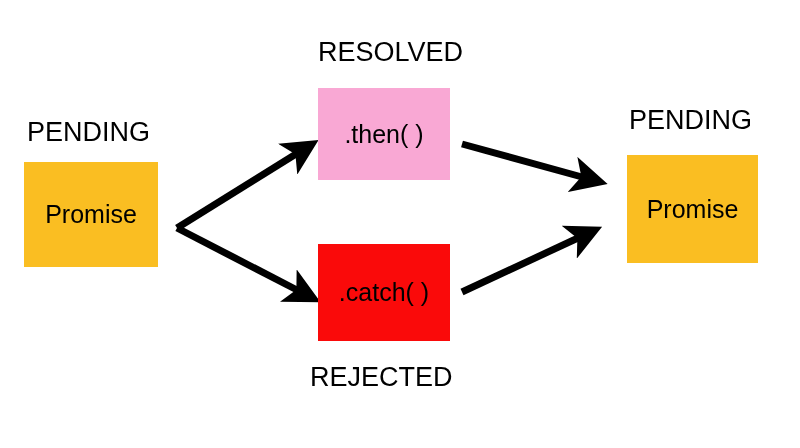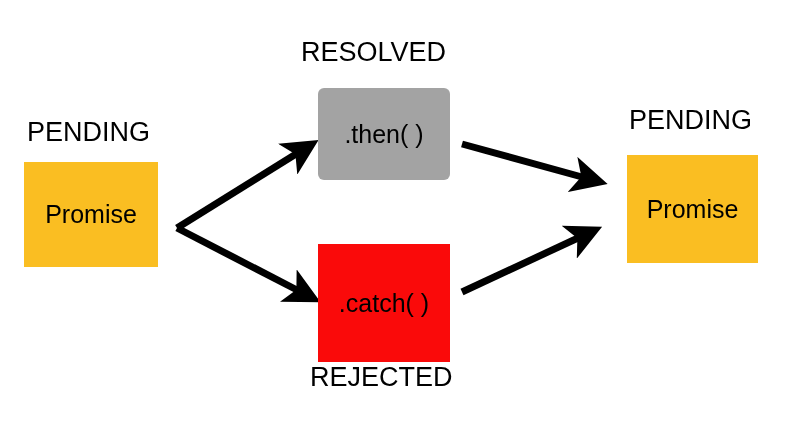--- a/index.html
+++ b/index.html
@@ -48,26 +48,26 @@
     font-size: 27px;
     color: #000000;
     line-height: 1;
     white-space: nowrap;
     letter-spacing: 0px;
   }
 
   
   #node-promise-pending   { left: 24px;  top: 162px; width: 134px; height: 105px; }
   #node-then              { left: 318px; top: 88px;  width: 132px; height: 92px;  }
-  #node-catch             { left: 318px; top: 244px; width: 132px; height: 118px;  }
+  #node-catch             { left: 318px; top: 244px; width: 132px; height: 97px;  }
   #node-promise-returned  { left: 627px; top: 155px; width: 131px; height: 108px; }
 
   
   #label-pending-left     { left: 27px;  top: 119px; }
-  #label-resolved         { left: 301px; top: 39px;  }
+  #label-resolved         { left: 318px; top: 39px;  }
   #label-rejected         { left: 310px; top: 364px; }
   #label-pending-right    { left: 629px; top: 107px; }
 </style>
 </head>
 <body style="background: rgb(255, 255, 255);">
 
 <div id="canvas" style="background: rgb(255, 255, 255);">
 
   <svg class="arrow-layer" viewBox="0 0 800 448" width="800" height="448" xmlns="http://www.w3.org/2000/svg">
     <defs>
@@ -98,21 +98,21 @@
   <div class="state-label" id="label-resolved">RESOLVED</div>
 
   <div class="state-label" id="label-rejected">REJECTED</div>
 
   <div class="state-label" id="label-pending-right">PENDING</div>
 
   <div class="node" id="node-promise-pending" style="background-color: rgb(250, 190, 34);">
     <span class="node-label" style="color: rgb(0, 0, 0);">Promise</span>
   </div>
 
-  <div class="node" id="node-then" style="background-color: #a3a3a3; border-radius: 6px;">
+  <div class="node" id="node-then" style="background-color: #f9a8d4;">
     <span class="node-label" style="color: rgb(0, 0, 0);">.then( )</span>
   </div>
 
   <div class="node" id="node-catch" style="background-color: rgb(250, 10, 10);">
     <span class="node-label" style="color: rgb(0, 0, 0);">.catch( )</span>
   </div>
 
   <div class="node" id="node-promise-returned" style="background-color: rgb(250, 190, 34);">
     <span class="node-label" style="color: rgb(0, 0, 0);">Promise</span>
   </div>

